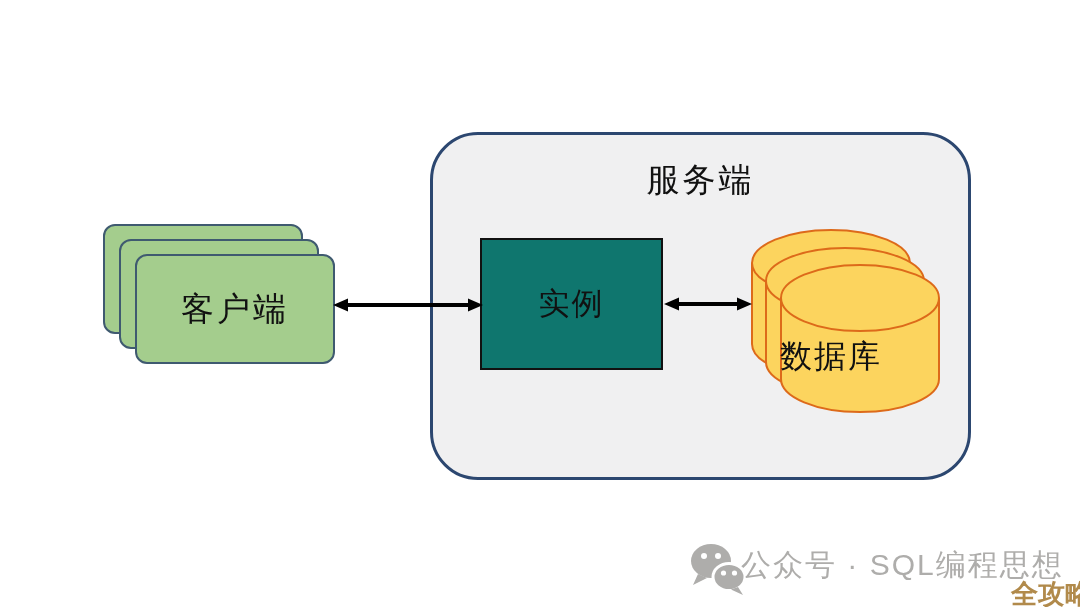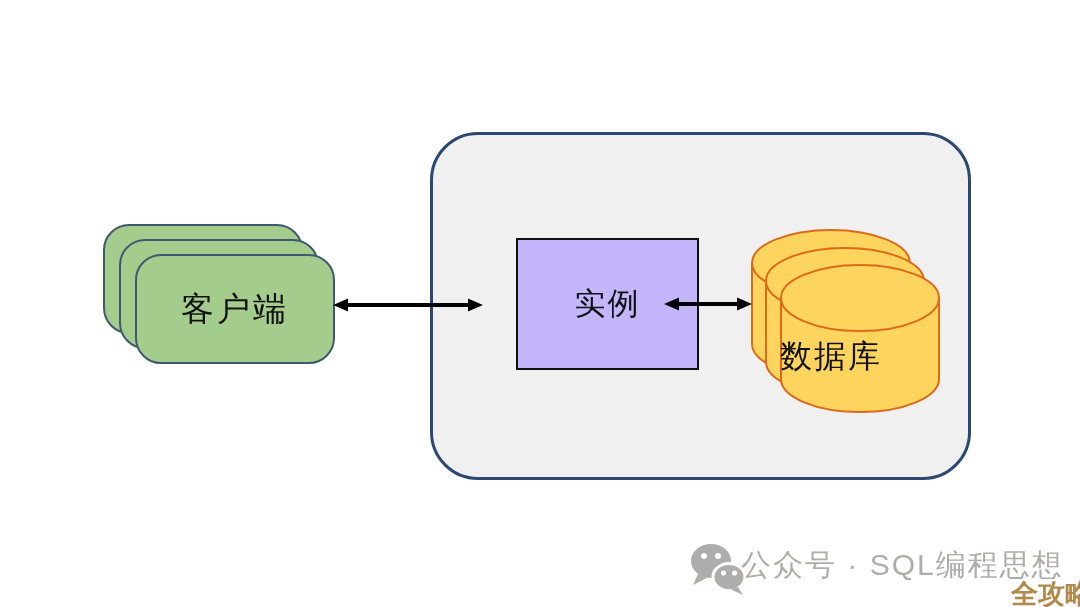--- a/index.html
+++ b/index.html
@@ -12,21 +12,21 @@
     font-family: "Liberation Serif", "DejaVu Serif", serif;
     color: #111111;
   }
   
   .client-card {
     position: absolute;
     width: 200px;
     height: 110px;
     background: #A4CD8D;
     border: 2px solid #3F5A70;
-    border-radius: 26px;
+    border-radius: 12px;
     box-sizing: border-box;
   }
   .client-card.back  { left: 103px; top: 224px; }
   .client-card.mid   { left: 119px; top: 239px; }
   .client-card.front {
     left: 135px; top: 254px;
     display: flex; align-items: center; justify-content: center;
     font-size: 33px; letter-spacing: 3px;
   }
   
@@ -45,25 +45,25 @@
     width: 541px;
     text-align: center;
     font-size: 33px;
     letter-spacing: 3px;
   }
   
   .instance {
     position: absolute;
     left: 480px; top: 238px;
     width: 183px; height: 132px;
-    background: #c4b5fd;
+    background: #0f766e;
     border: 2px solid #111111;
     box-sizing: border-box;
     display: flex; align-items: center; justify-content: center;
-    font-size: 31px; letter-spacing: 2px; margin-left: 36px;
+    font-size: 31px; letter-spacing: 2px;
   }
   
   .db-svg { position: absolute; left: 749px; top: 224px; }
   .db-label {
     position: absolute;
     left: 780px; top: 335px;
     width: 162px;
     font-size: 32px; letter-spacing: 2px;
   }
   
@@ -90,20 +90,21 @@
     color: #B18A4B;
     white-space: nowrap;
   }
 </style>
 </head>
 <body>
 
 <div class="canvas">
 
   <div class="server"></div>
+  <div class="server-title">服务端</div>
 
   <div class="client-card back"></div>
   <div class="client-card mid"></div>
   <div class="client-card front">
     <span>客户端</span>
   </div>
 
   <div class="instance">
     <span>实例</span>
   </div>

